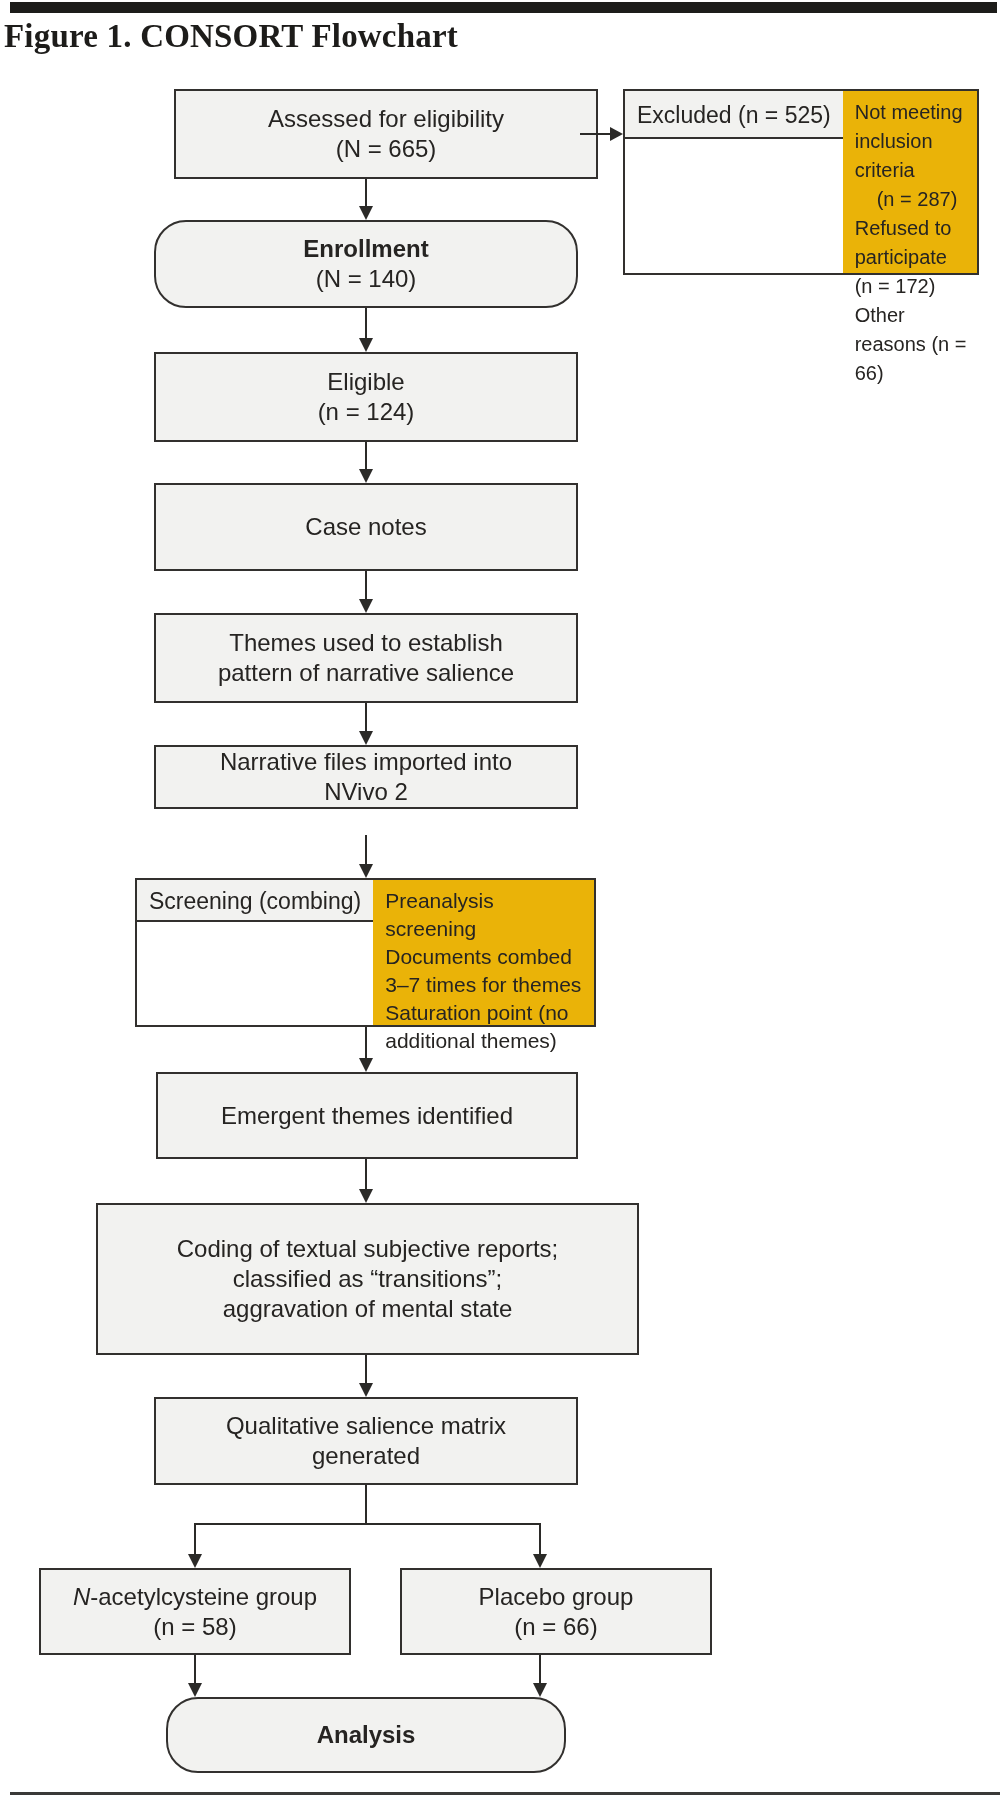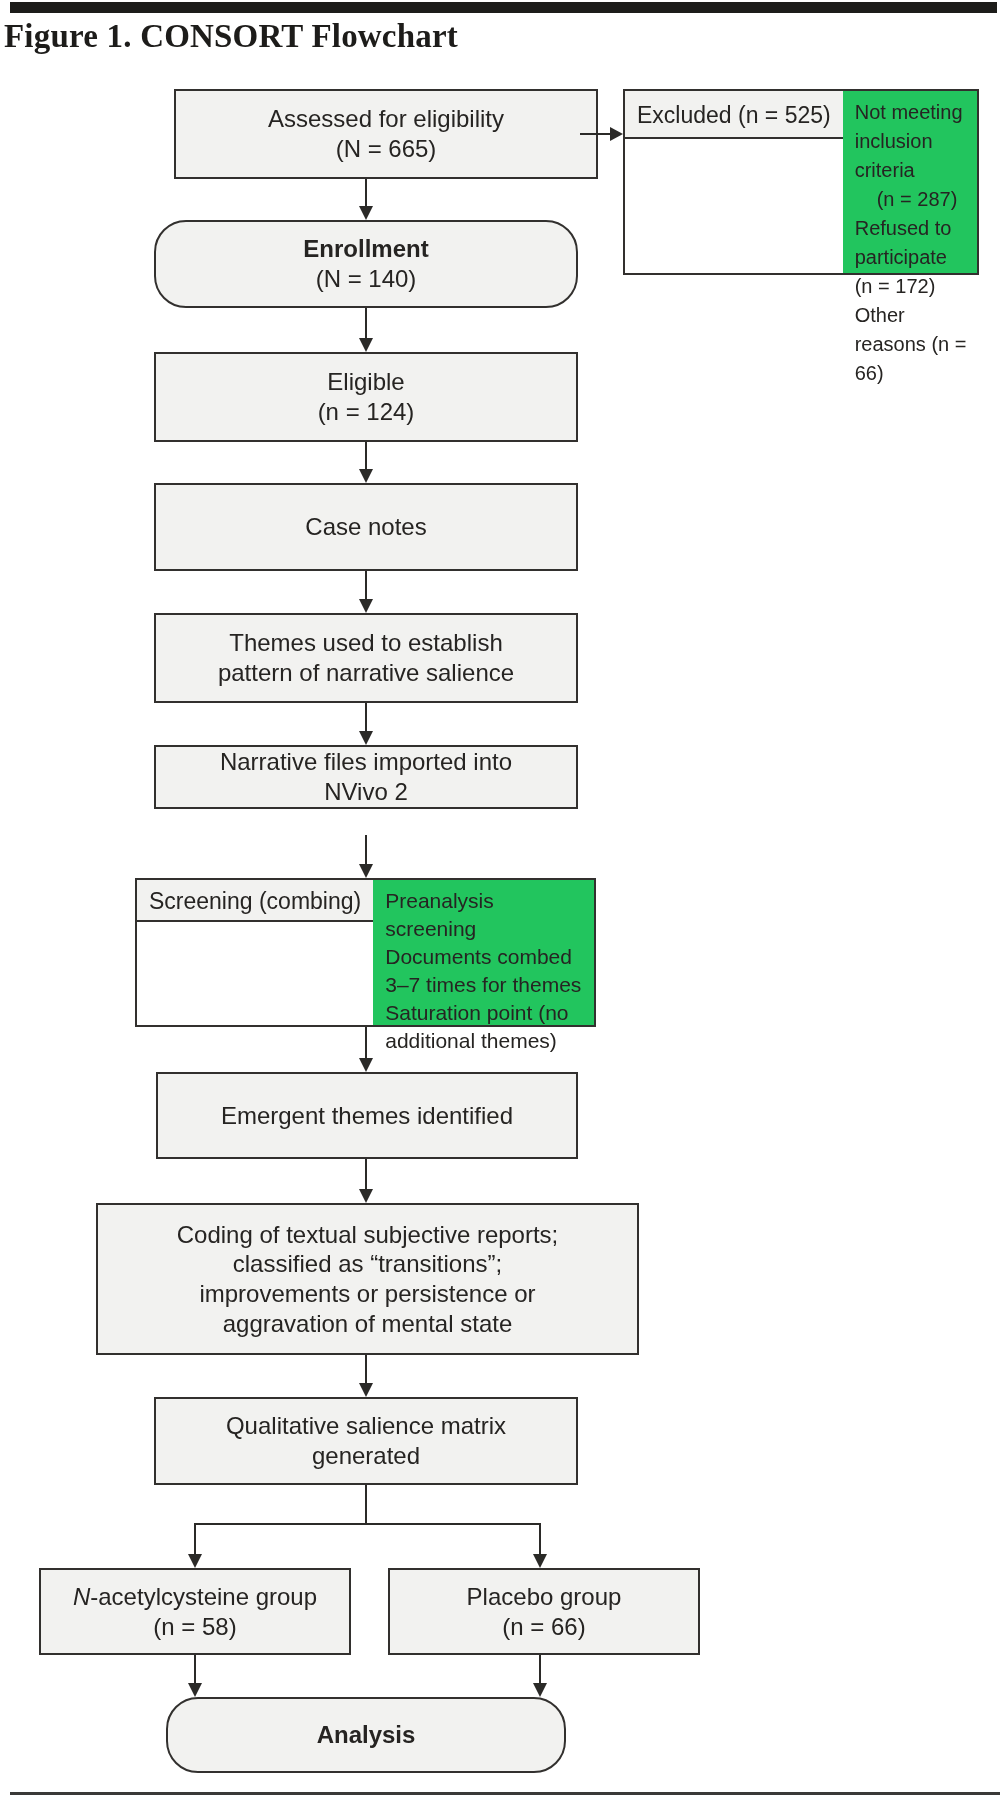--- a/index.html
+++ b/index.html
@@ -26,21 +26,21 @@
   .split{
     position:absolute;box-sizing:border-box;background:#ffffff;
     border:2px solid #32302e;display:flex;flex-direction:row;
     color:#262422;
   }
   .split .hd{
     box-sizing:border-box;background:#f2f2f0;border-bottom:2px solid #32302e;
     display:flex;align-items:center;padding:2px 12px 0 12px;font-size:23px;
   }
   .split .bd{
-    box-sizing:border-box;background:#22c55e;padding:7px 10px 0 12px;
+    box-sizing:border-box;background:#eab308;padding:7px 10px 0 12px;
     display:flex;flex-direction:column;text-align:left;
   }
   .vline{position:absolute;width:2px;background:#2b2a28;}
   .hline{position:absolute;height:2px;background:#2b2a28;}
   .ahead-down{
     position:absolute;width:0;height:0;
     border-left:7px solid transparent;border-right:7px solid transparent;
     border-top:14px solid #2b2a28;
   }
   .ahead-right{
@@ -137,21 +137,20 @@
   <div class="box" style="left:156px;top:1072px;width:422px;height:87px;">
     <span>Emergent themes identified</span>
   </div>
 
   <div class="vline" style="left:365px;top:1159px;height:31px;"></div>
   <div class="ahead-down" style="left:359px;top:1189px;"></div>
 
   <div class="box" style="left:96px;top:1203px;width:543px;height:152px;">
     <span>Coding of textual subjective reports;</span>
     <span>classified as “transitions”;</span>
-    <span>improvements or persistence or</span>
     <span>aggravation of mental state</span>
   </div>
 
   <div class="vline" style="left:365px;top:1355px;height:29px;"></div>
   <div class="ahead-down" style="left:359px;top:1383px;"></div>
 
   <div class="box" style="left:154px;top:1397px;width:424px;height:88px;">
     <span>Qualitative salience matrix</span>
     <span>generated</span>
   </div>
@@ -161,21 +160,21 @@
   <div class="vline" style="left:194px;top:1523px;height:33px;"></div>
   <div class="ahead-down" style="left:188px;top:1554px;"></div>
   <div class="vline" style="left:539px;top:1523px;height:33px;"></div>
   <div class="ahead-down" style="left:533px;top:1554px;"></div>
 
   <div class="box" style="left:39px;top:1568px;width:312px;height:87px;">
     <span><span class="it">N</span><span>-acetylcysteine group</span></span>
     <span>(n = 58)</span>
   </div>
 
-  <div class="box" style="left:388px;top:1568px;width:312px;height:87px;">
+  <div class="box" style="left:400px;top:1568px;width:312px;height:87px;">
     <span>Placebo group</span>
     <span>(n = 66)</span>
   </div>
 
   <div class="vline" style="left:194px;top:1655px;height:29px;"></div>
   <div class="ahead-down" style="left:188px;top:1683px;"></div>
   <div class="vline" style="left:539px;top:1655px;height:29px;"></div>
   <div class="ahead-down" style="left:533px;top:1683px;"></div>
 
   <div class="box rounded" style="left:166px;top:1697px;width:400px;height:76px;">

